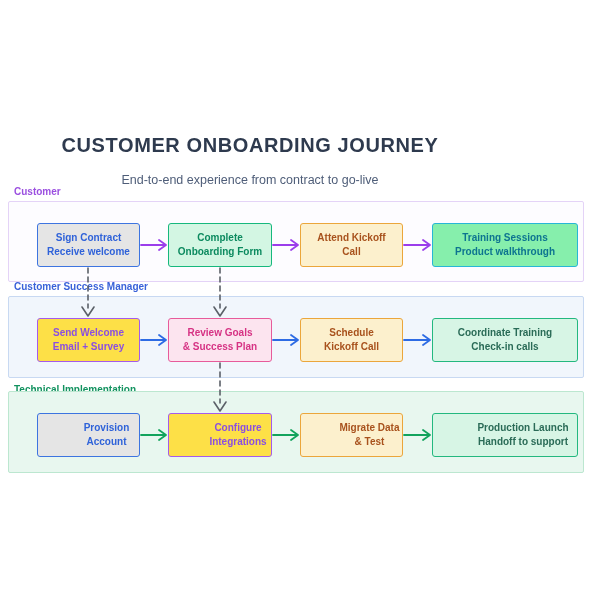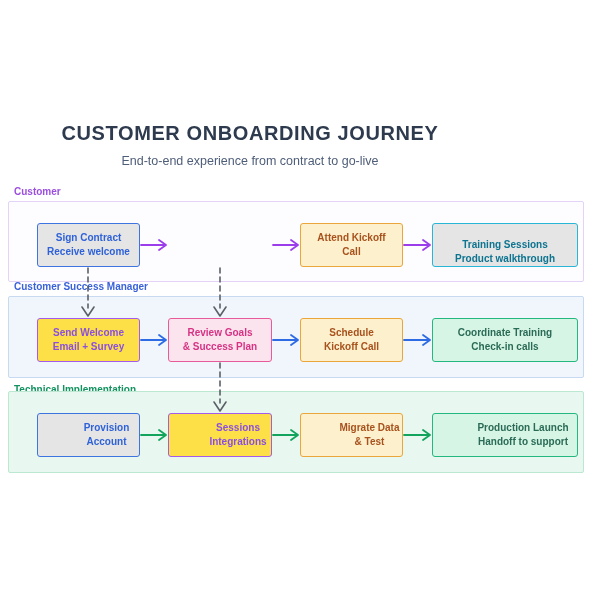--- a/index.html
+++ b/index.html
@@ -2,21 +2,21 @@
 <html><head>
 <meta charset="utf-8">
 <style>
   html,body{margin:0;padding:0;background:#fff;}
   #canvas{
     position:relative;width:600px;height:600px;background:#ffffff;overflow:hidden;
     font-family:"Liberation Sans","DejaVu Sans",sans-serif;
   }
   
   .header{position:absolute;left:0;top:118;width:500px;top:118px;text-align:center;}
-  .title{font-size:20px;font-weight:600;letter-spacing:.6px;color:#2e3a4e;margin:4px;}
+  .title{font-size:20px;font-weight:600;letter-spacing:.6px;color:#2e3a4e;margin:16px;}
   .subtitle{font-size:12.5px;color:#4e5d78;margin-top:9px;}
   
   .lane{position:absolute;left:8px;width:576px;height:81px;border:1px solid;border-radius:2px;box-sizing:border-box;}
   .lane1{top:201px;background:#fdfcff;border-color:#e4d3f7;}
   .lane2{top:296px;height:82px;background:#f1f6fc;border-color:#c8d9f2;}
   .lane3{top:391px;height:82px;background:#e8f7ef;border-color:#bce7d0;}
   .lane-label{position:absolute;left:14px;font-size:10px;font-weight:700;}
   .lab1{top:186px;color:#9b4fe0;}
   .lab2{top:281px;color:#3a62d9;}
   .lab3{top:384px;color:#12925f;}
@@ -25,21 +25,21 @@
     position:absolute;height:44px;border:1.6px solid;border-radius:3px;box-sizing:border-box;
     display:flex;flex-direction:column;align-items:center;justify-content:center;
     font-size:10px;font-weight:600;line-height:1.38;text-align:center;z-index:2;
   }
   .r1{top:223px;} .r2{top:318px;} .r3{top:413px;padding-left:36px;}
   .c1{left:37px;width:103px;} .c2{left:168px;width:104px;}
   .c3{left:300px;width:103px;} .c4{left:432px;width:146px;}
   .blue  {background:#e5e5e5;border-color:#3d74e0;color:#2f62d9;}
   .green {background:#d3f6e3;border-color:#16b87d;color:#0c8a5f;}
   .amber {background:#fcf0cd;border-color:#eba63b;color:#a8521d;align-items:center;}
-  .cyan  {background:#e5e5e5;border-color:#27b6d6;color:#0d7490;justify-content:flex-end;}
+  .cyan  {background:#86efac;border-color:#27b6d6;color:#0d7490;}
   .purple{background:#fde047;border-color:#a55bea;color:#8b4fe0;}
   .pink  {background:#fce4ef;border-color:#e75b9a;color:#d63384;}
   .mint  {background:#d7f5e5;border-color:#23b87f;color:#2a6b57;}
   
   #edges{position:absolute;left:0;top:0;width:600px;height:600px;z-index:3;pointer-events:none;}
 </style>
 </head>
 <body>
 
 <div id="canvas">
@@ -53,20 +53,24 @@
   <div class="lane-label lab2">Customer Success Manager</div>
   <div class="lane-label lab3">Technical Implementation</div>
 
   <div class="lane lane1"></div>
   <div class="lane lane2"></div>
   <div class="lane lane3"></div>
 
   <div class="node r1 c1 blue">
     <span>Sign Contract</span>
     <span>Receive welcome</span>
+  </div>
+  <div class="node r1 c2 green">
+    <span>Complete</span>
+    <span>Onboarding Form</span>
   </div>
   <div class="node r1 c3 amber">
     <span>Attend Kickoff</span>
     <span>Call</span>
   </div>
   <div class="node r1 c4 cyan">
     <span>Training Sessions</span>
     <span>Product walkthrough</span>
   </div>
 
@@ -85,21 +89,21 @@
   <div class="node r2 c4 mint">
     <span>Coordinate Training</span>
     <span>Check-in calls</span>
   </div>
 
   <div class="node r3 c1 blue">
     <span>Provision</span>
     <span>Account</span>
   </div>
   <div class="node r3 c2 purple">
-    <span>Sessions</span>
+    <span>Configure</span>
     <span>Integrations</span>
   </div>
   <div class="node r3 c3 amber">
     <span>Migrate Data</span>
     <span>&amp; Test</span>
   </div>
   <div class="node r3 c4 mint">
     <span>Production Launch</span>
     <span>Handoff to support</span>
   </div>

